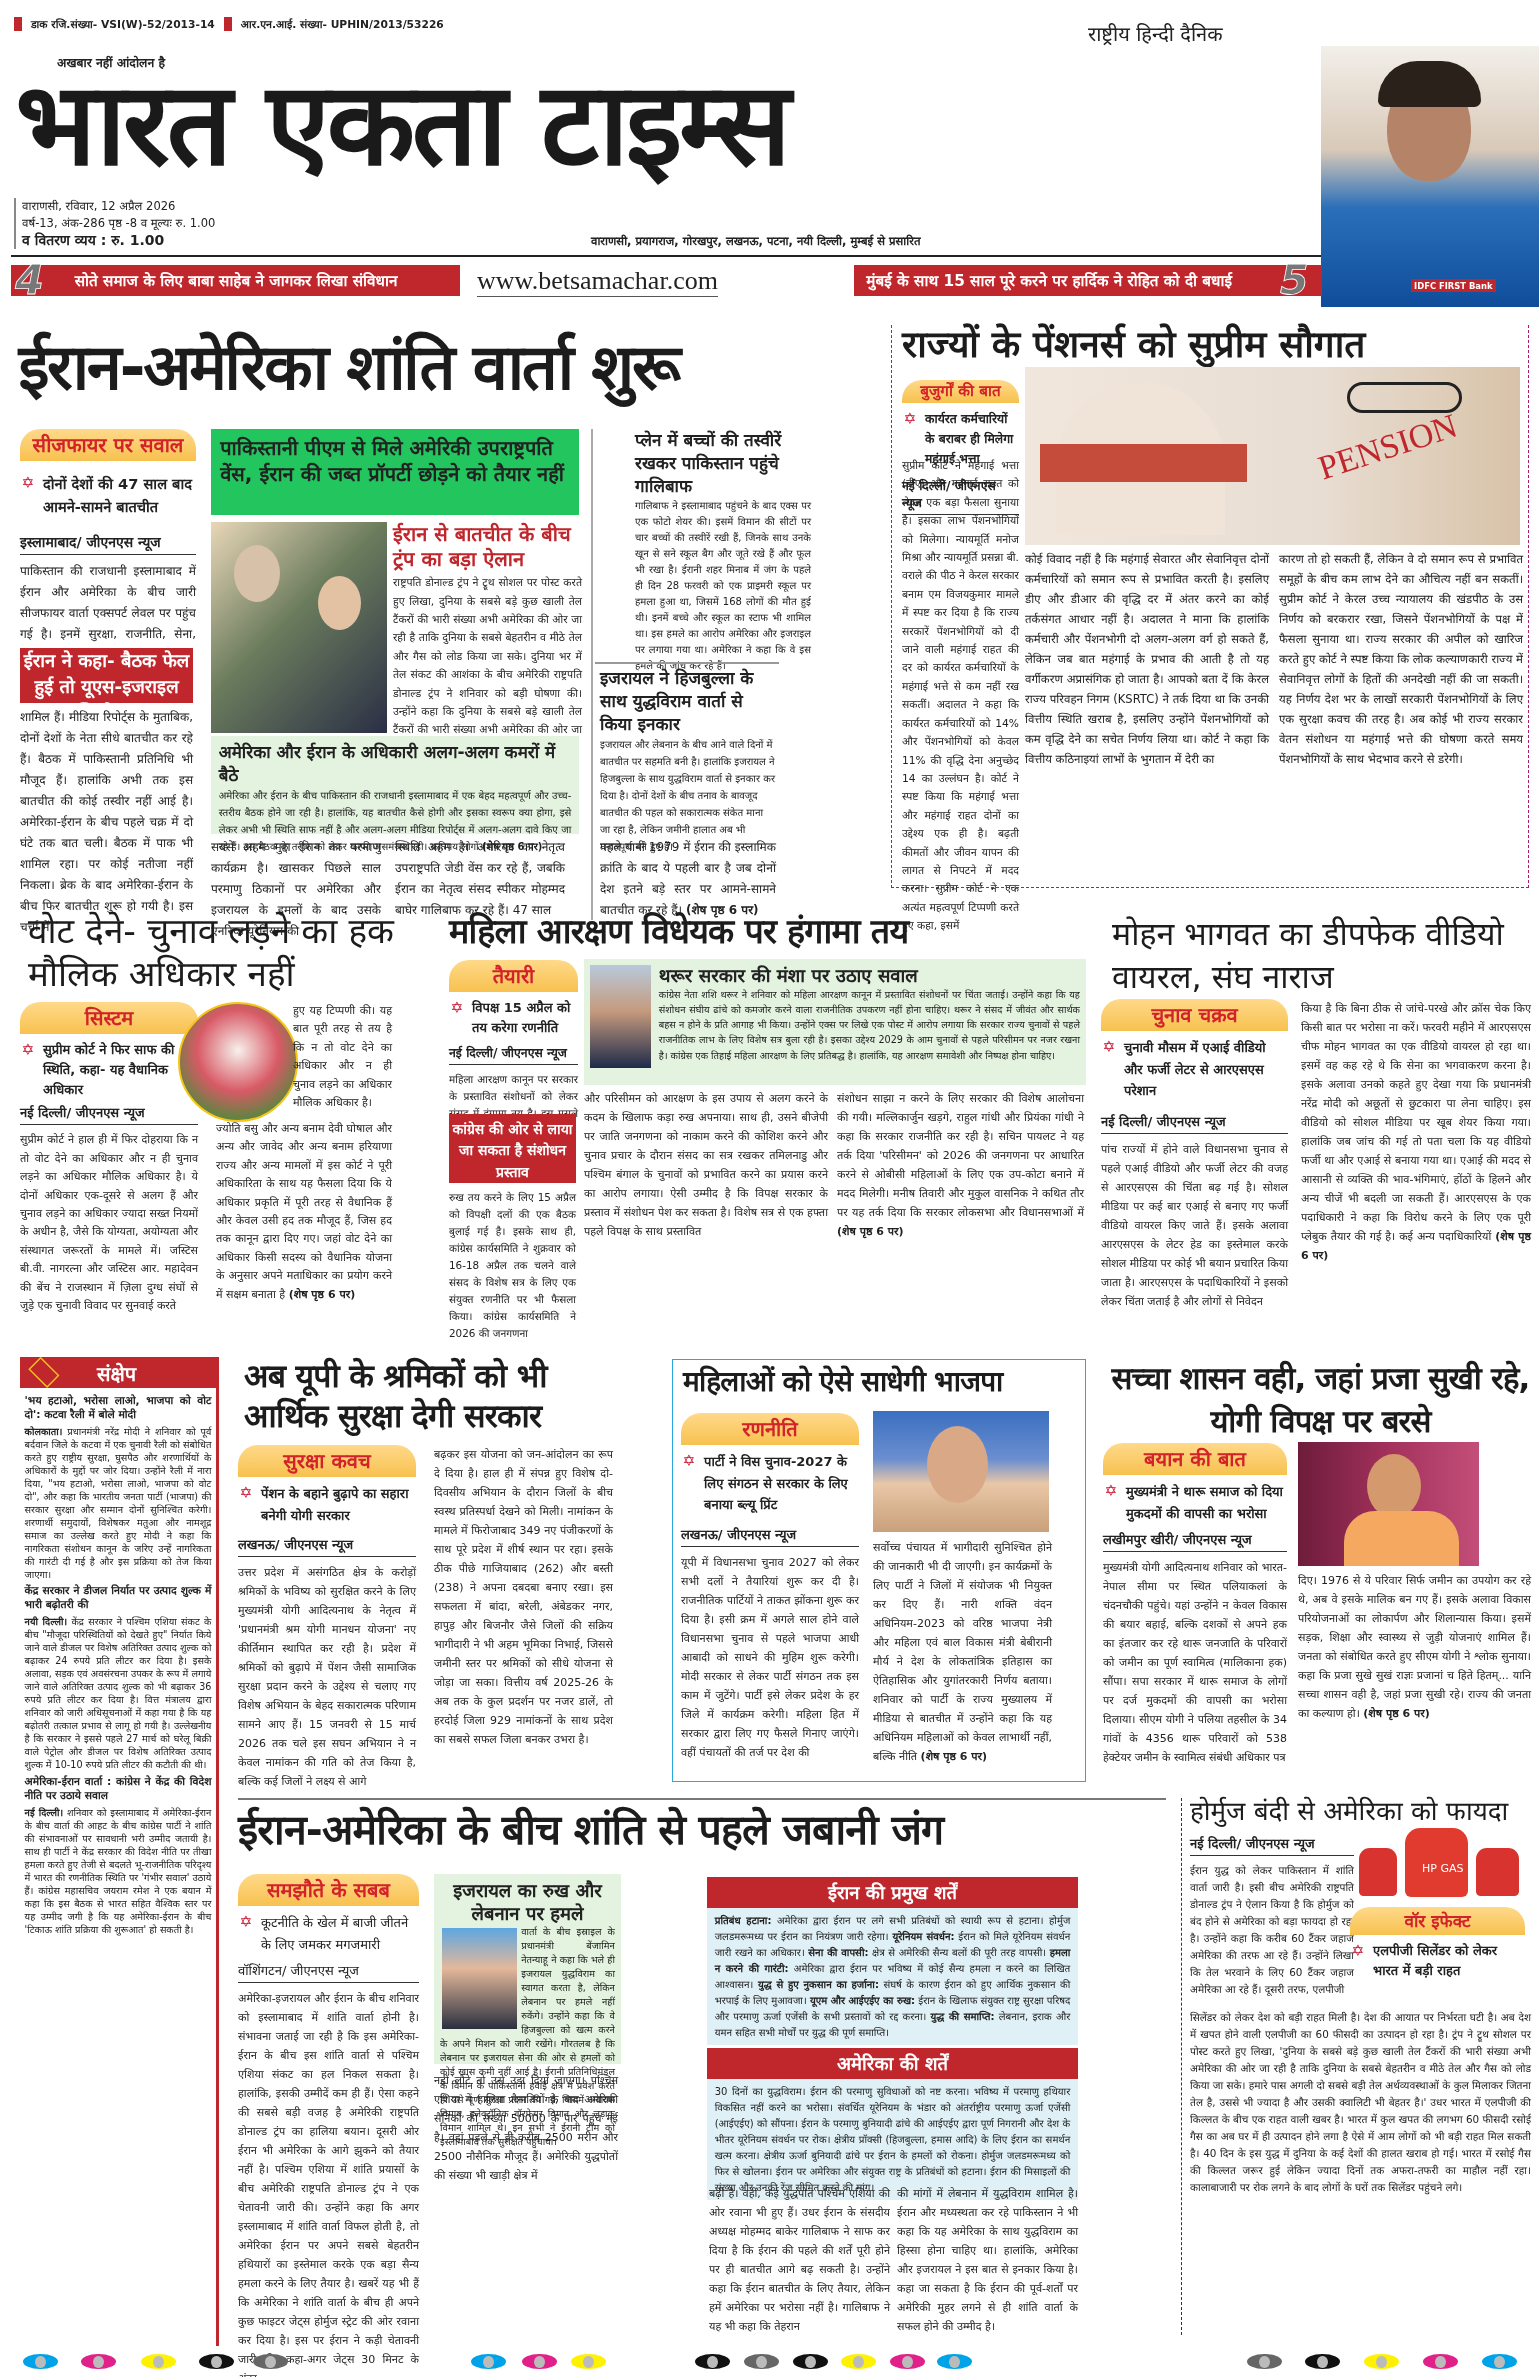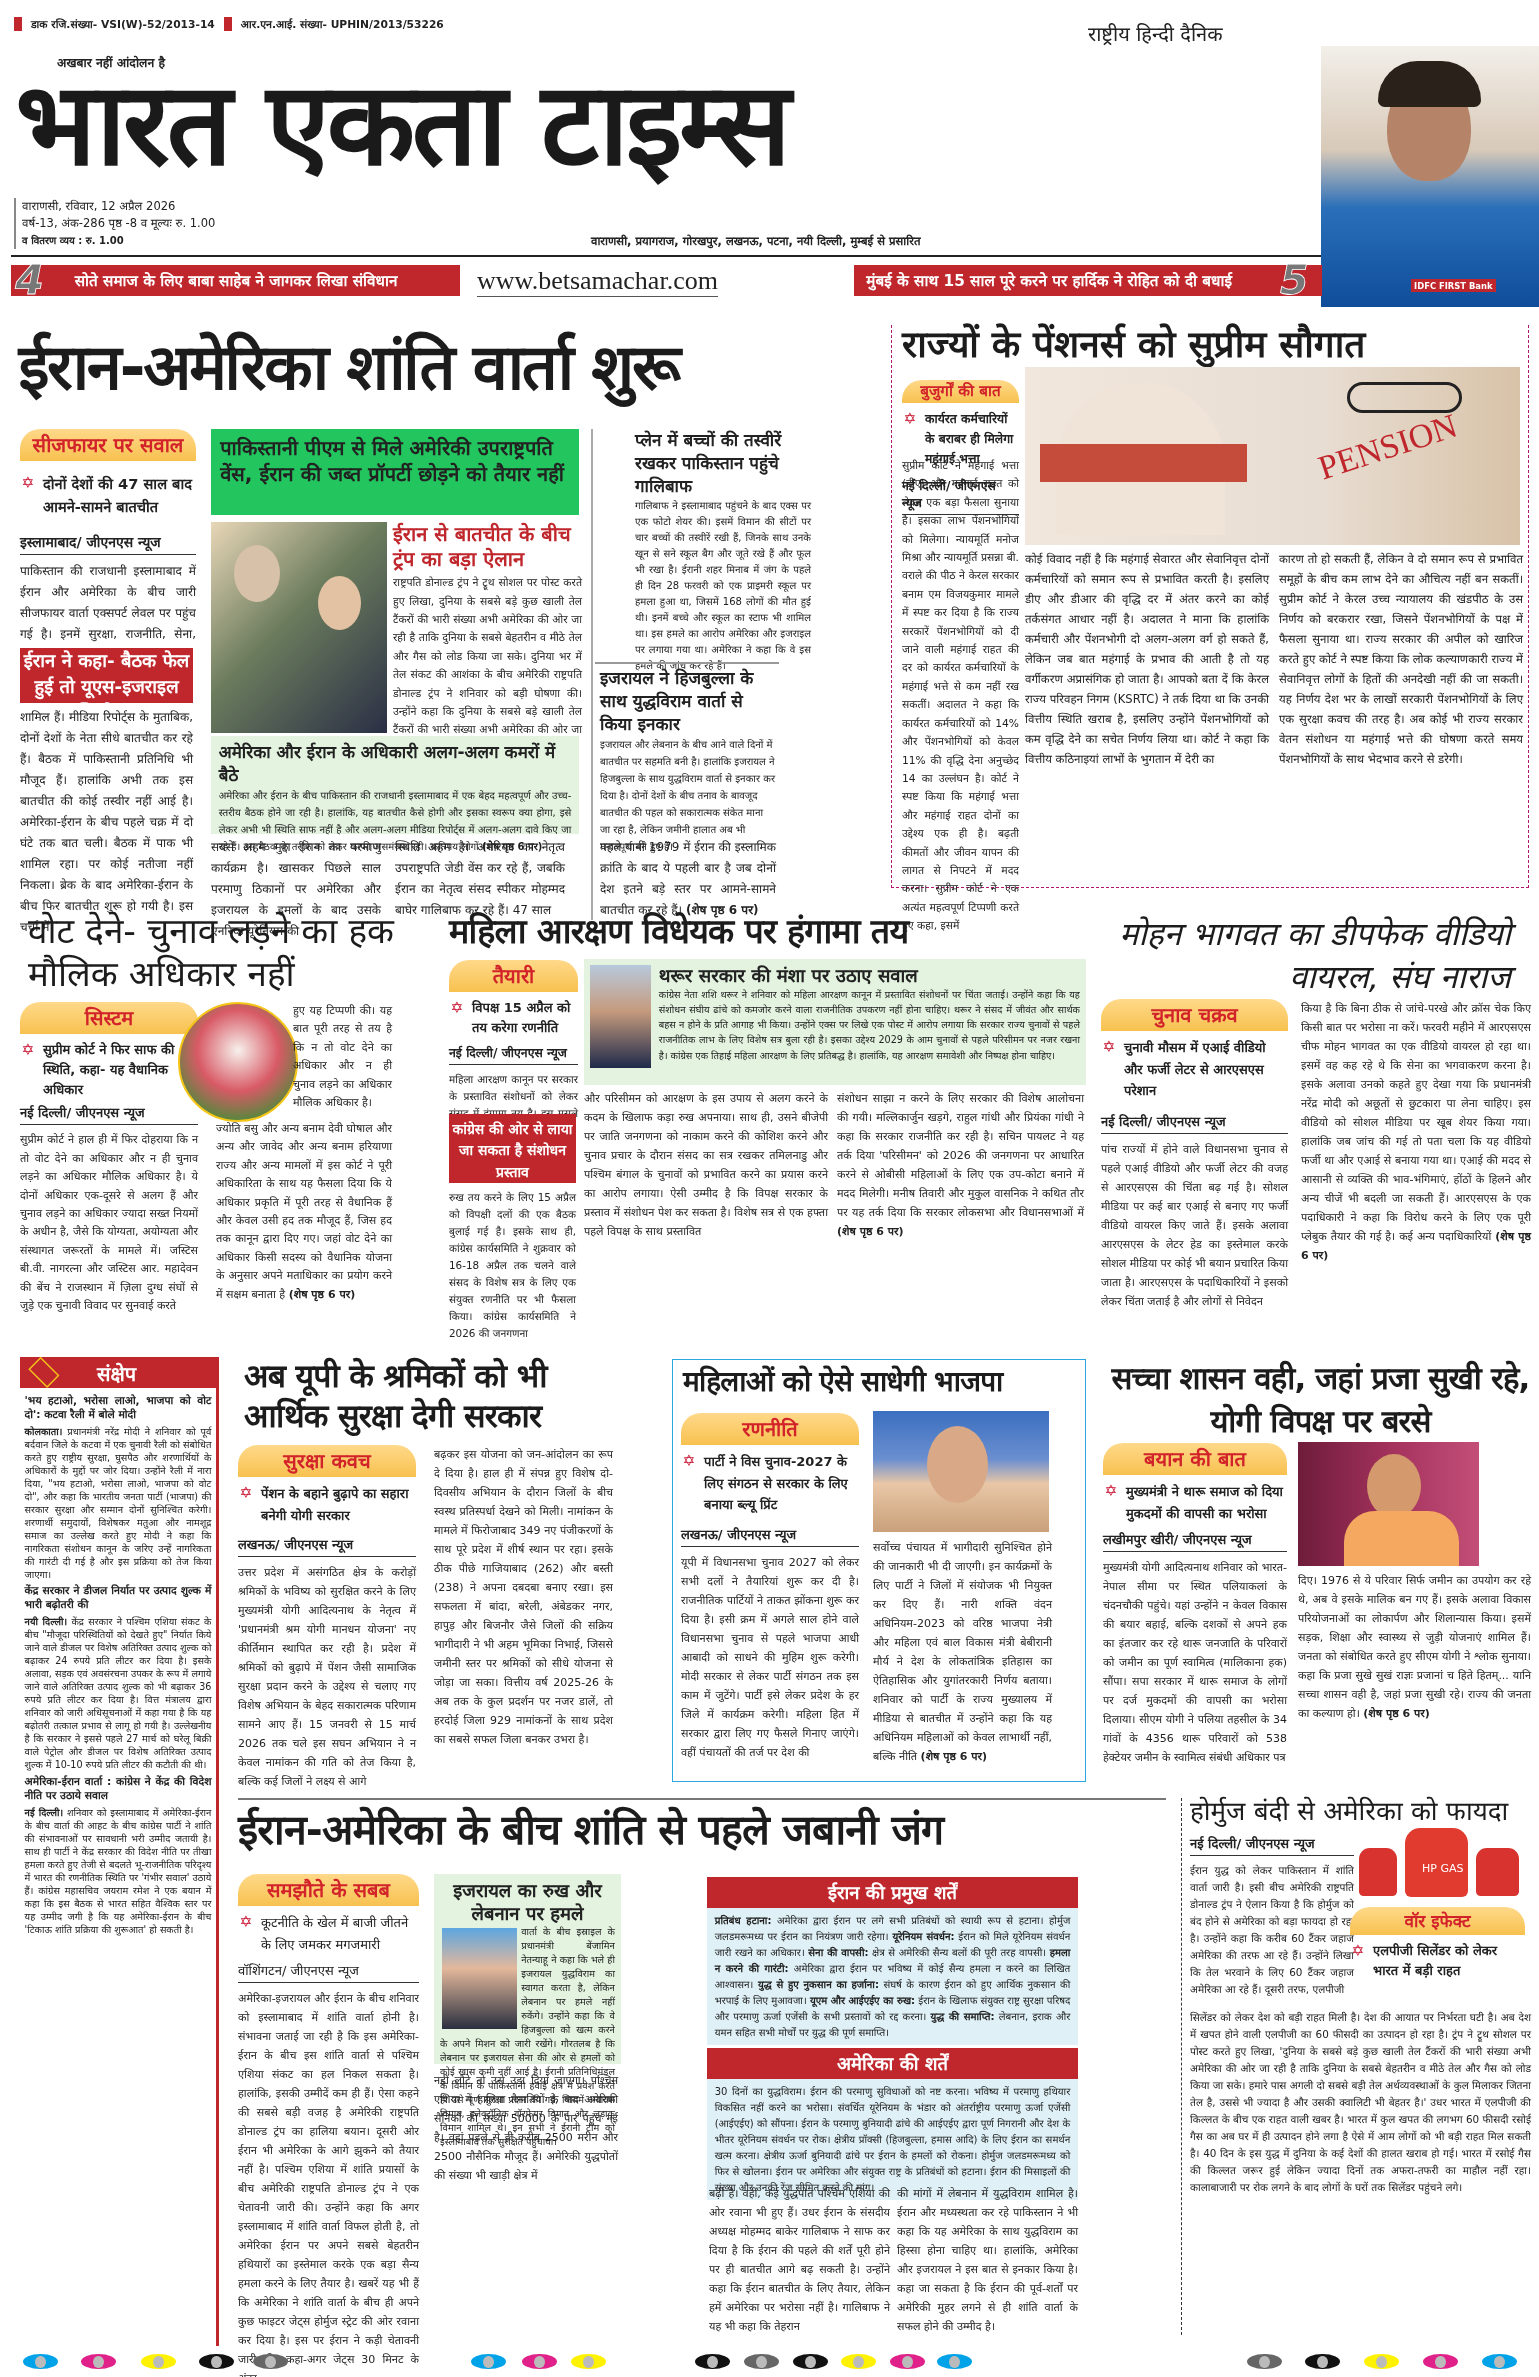--- a/index.html
+++ b/index.html
@@ -28,21 +28,21 @@
   <span>डाक रजि.संख्या- VSI(W)-52/2013-14</span>
   <span style="width:7.7px;height:14px;background:#c0272d;display:inline-block"></span>
   <span>आर.एन.आई. संख्या- UPHIN/2013/53226</span>
 </div>
 <div class="abs" style="left:1088px;top:20px;font-size:20px;">राष्ट्रीय हिन्दी दैनिक</div>
 <div class="abs" style="left:57px;top:54px;font-size:12.3px;font-weight:bold;">अखबार नहीं आंदोलन है</div>
 <div class="abs" style="left:15.3px;top:55px;font-size:115px;font-weight:bold;letter-spacing:-3.1px;line-height:138px;color:#1a1a1a;">भारत एकता टाइम्स</div>
 <div class="abs" style="left:14px;top:198px;border-left:2.3px solid #888;padding-left:6.1px;font-size:11.5px;line-height:17px;">
   <div>वाराणसी, रविवार, 12 अप्रैल 2026</div>
   <div>वर्ष-13, अंक-286  पृष्ठ -8 व मूल्यः रु. 1.00</div>
-  <div style="font-size:10px;font-weight:bold">व वितरण व्यय : रु. 1.00</div>
+  <div style="font-size:14px;font-weight:bold">व वितरण व्यय : रु. 1.00</div>
 </div>
 <div class="abs" style="left:591px;top:233px;font-size:11.5px;font-weight:bold;">वाराणसी, प्रयागराज, गोरखपुर, लखनऊ, पटना, नयी दिल्ली, मुम्बई से प्रसारित</div>
 <div class="abs" style="left:10.7px;top:255px;width:1319px;height:2.3px;background:#222;"></div>
 <div class="abs photo" style="left:1321px;top:46px;width:219px;height:261px;background:linear-gradient(180deg,#f2efe9 0%,#d8c9b8 40%,#2a6fb9 62%,#0f4d9a 100%);">
   <div style="position:absolute;left:66px;top:28px;width:84px;height:107px;border-radius:50% 50% 45% 45%;background:#b58468;"></div>
   <div style="position:absolute;left:57px;top:15.3px;width:103px;height:46px;border-radius:46px 46px 7.7px 7.7px;background:#2b211b;"></div>
   <div style="position:absolute;left:90px;top:233px;color:#fff;font-size:8.4px;font-weight:bold;background:#c0272d;padding:1.5px 3.1px;">IDFC FIRST Bank</div>
 </div>
 
 <div class="abs" style="left:10.7px;top:265px;width:449px;height:31px;background:#c0272d;">
@@ -134,21 +134,21 @@
 <div class="abs body-text small-text" style="left:449px;top:1189px;width:127px;font-size:10.4px;line-height:17px;">रुख तय करने के लिए 15 अप्रैल को विपक्षी दलों की एक बैठक बुलाई गई है। इसके साथ ही, कांग्रेस कार्यसमिति ने शुक्रवार को 16-18 अप्रैल तक चलने वाले संसद के विशेष सत्र के लिए एक संयुक्त रणनीति पर भी फैसला किया। कांग्रेस कार्यसमिति ने 2026 की जनगणना</div>
 
 <div class="abs" style="left:584px;top:959px;width:502px;height:126px;background:#e3f3df;padding:4.6px 6.1px;">
   <div class="photo" style="float:left;width:61px;height:103px;margin:1.5px 7.7px 3.1px 0;background:linear-gradient(180deg,#b8c9dc 0%,#c59a7d 45%,#1e2a4a 100%);"></div>
   <div style="font-size:18.4px;font-weight:bold;line-height:23px;">थरूर सरकार की मंशा पर उठाए सवाल</div>
   <div style="font-size:9.6px;line-height:15.3px;text-align:justify">कांग्रेस नेता शशि थरूर ने शनिवार को महिला आरक्षण कानून में प्रस्तावित संशोधनों पर चिंता जताई। उन्होंने कहा कि यह संशोधन संघीय ढांचे को कमजोर करने वाला राजनीतिक उपकरण नहीं होना चाहिए। थरूर ने संसद में जीवंत और सार्थक बहस न होने के प्रति आगाह भी किया। उन्होंने एक्स पर लिखे एक पोस्ट में आरोप लगाया कि सरकार राज्य चुनावों से पहले राजनीतिक लाभ के लिए विशेष सत्र बुला रही है। इसका उद्देश्य 2029 के आम चुनावों से पहले परिसीमन पर नजर रखना है। कांग्रेस एक तिहाई महिला आरक्षण के लिए प्रतिबद्ध है। हालांकि, यह आरक्षण समावेशी और निष्पक्ष होना चाहिए।</div>
 </div>
 <div class="abs body-text small-text" style="left:584px;top:1089px;width:244px;font-size:11px;line-height:19px;">और परिसीमन को आरक्षण के इस उपाय से अलग करने के कदम के खिलाफ कड़ा रुख अपनाया। साथ ही, उसने बीजेपी पर जाति जनगणना को नाकाम करने की कोशिश करने और चुनाव प्रचार के दौरान संसद का सत्र रखकर तमिलनाडु और पश्चिम बंगाल के चुनावों को प्रभावित करने का प्रयास करने का आरोप लगाया। ऐसी उम्मीद है कि विपक्ष सरकार के प्रस्ताव में संशोधन पेश कर सकता है। विशेष सत्र से एक हफ्ता पहले विपक्ष के साथ प्रस्तावित</div>
 <div class="abs body-text small-text" style="left:837px;top:1089px;width:247px;font-size:11px;line-height:19px;"><span>संशोधन साझा न करने के लिए सरकार की विशेष आलोचना की गयी। मल्लिकार्जुन खड़गे, राहुल गांधी और प्रियंका गांधी ने कहा कि सरकार राजनीति कर रही है। सचिन पायलट ने यह तर्क दिया 'परिसीमन' को 2026 की जनगणना पर आधारित करने से ओबीसी महिलाओं के लिए एक उप-कोटा बनाने में मदद मिलेगी। मनीष तिवारी और मुकुल वासनिक ने कथित तौर पर यह तर्क दिया कि सरकार लोकसभा और विधानसभाओं में</span> <span class="more">(शेष पृष्ठ 6 पर)</span></div>
 
-<div class="abs thin-headline" style="left:1112px;top:913px;width:399px;font-size:32px;line-height:43px;text-align:right;font-style:italic;">मोहन भागवत का डीपफेक वीडियो वायरल, संघ नाराज</div>
+<div class="abs thin-headline" style="left:1112px;top:913px;width:399px;font-size:32px;line-height:43px;text-align:left;">मोहन भागवत का डीपफेक वीडियो वायरल, संघ नाराज</div>
 <div class="abs" style="left:1101px;top:999px;width:187px;">
   <div class="tag">चुनाव चक्रव</div>
   <div class="bullet" style="font-size:13px;line-height:21.5px;margin-top:6.1px"><span class="star">✡</span><span>चुनावी मौसम में एआई वीडियो और फर्जी लेटर से आरएसएस परेशान</span></div>
   <div class="dateline" style="font-size:13px;margin-top:10.7px">नई दिल्ली/ जीएनएस न्यूज</div>
   <div class="body-text small-text" style="font-size:11px;line-height:19px">पांच राज्यों में होने वाले विधानसभा चुनाव से पहले एआई वीडियो और फर्जी लेटर की वजह से आरएसएस की चिंता बढ़ गई है। सोशल मीडिया पर कई बार एआई से बनाए गए फर्जी वीडियो वायरल किए जाते हैं। इसके अलावा आरएसएस के लेटर हेड का इस्तेमाल करके सोशल मीडिया पर कोई भी बयान प्रचारित किया जाता है। आरएसएस के पदाधिकारियों ने इसको लेकर चिंता जताई है और लोगों से निवेदन</div>
 </div>
 <div class="abs body-text small-text" style="left:1301px;top:999px;width:230px;font-size:11px;line-height:19px;"><span>किया है कि बिना ठीक से जांचे-परखे और क्रॉस चेक किए किसी बात पर भरोसा ना करें। फरवरी महीने में आरएसएस चीफ मोहन भागवत का एक वीडियो वायरल हो रहा था। इसमें वह कह रहे थे कि सेना का भगवाकरण करना है। इसके अलावा उनको कहते हुए देखा गया कि प्रधानमंत्री नरेंद्र मोदी को अछूतों से छुटकारा पा लेना चाहिए। इस वीडियो को सोशल मीडिया पर खूब शेयर किया गया। हालांकि जब जांच की गई तो पता चला कि यह वीडियो फर्जी था और एआई से बनाया गया था। एआई की मदद से आसानी से व्यक्ति की भाव-भंगिमाएं, होंठों के हिलने और अन्य चीजें भी बदली जा सकती हैं। आरएसएस के एक पदाधिकारी ने कहा कि विरोध करने के लिए एक पूरी प्लेबुक तैयार की गई है। कई अन्य पदाधिकारियों</span> <span class="more">(शेष पृष्ठ 6 पर)</span></div>
 
 <div class="abs" style="left:20px;top:1357px;width:199px;height:989px;border-right:3.1px solid #c0272d;">
   <div style="height:31px;background:#c0272d;position:relative;padding-left:46px;">

